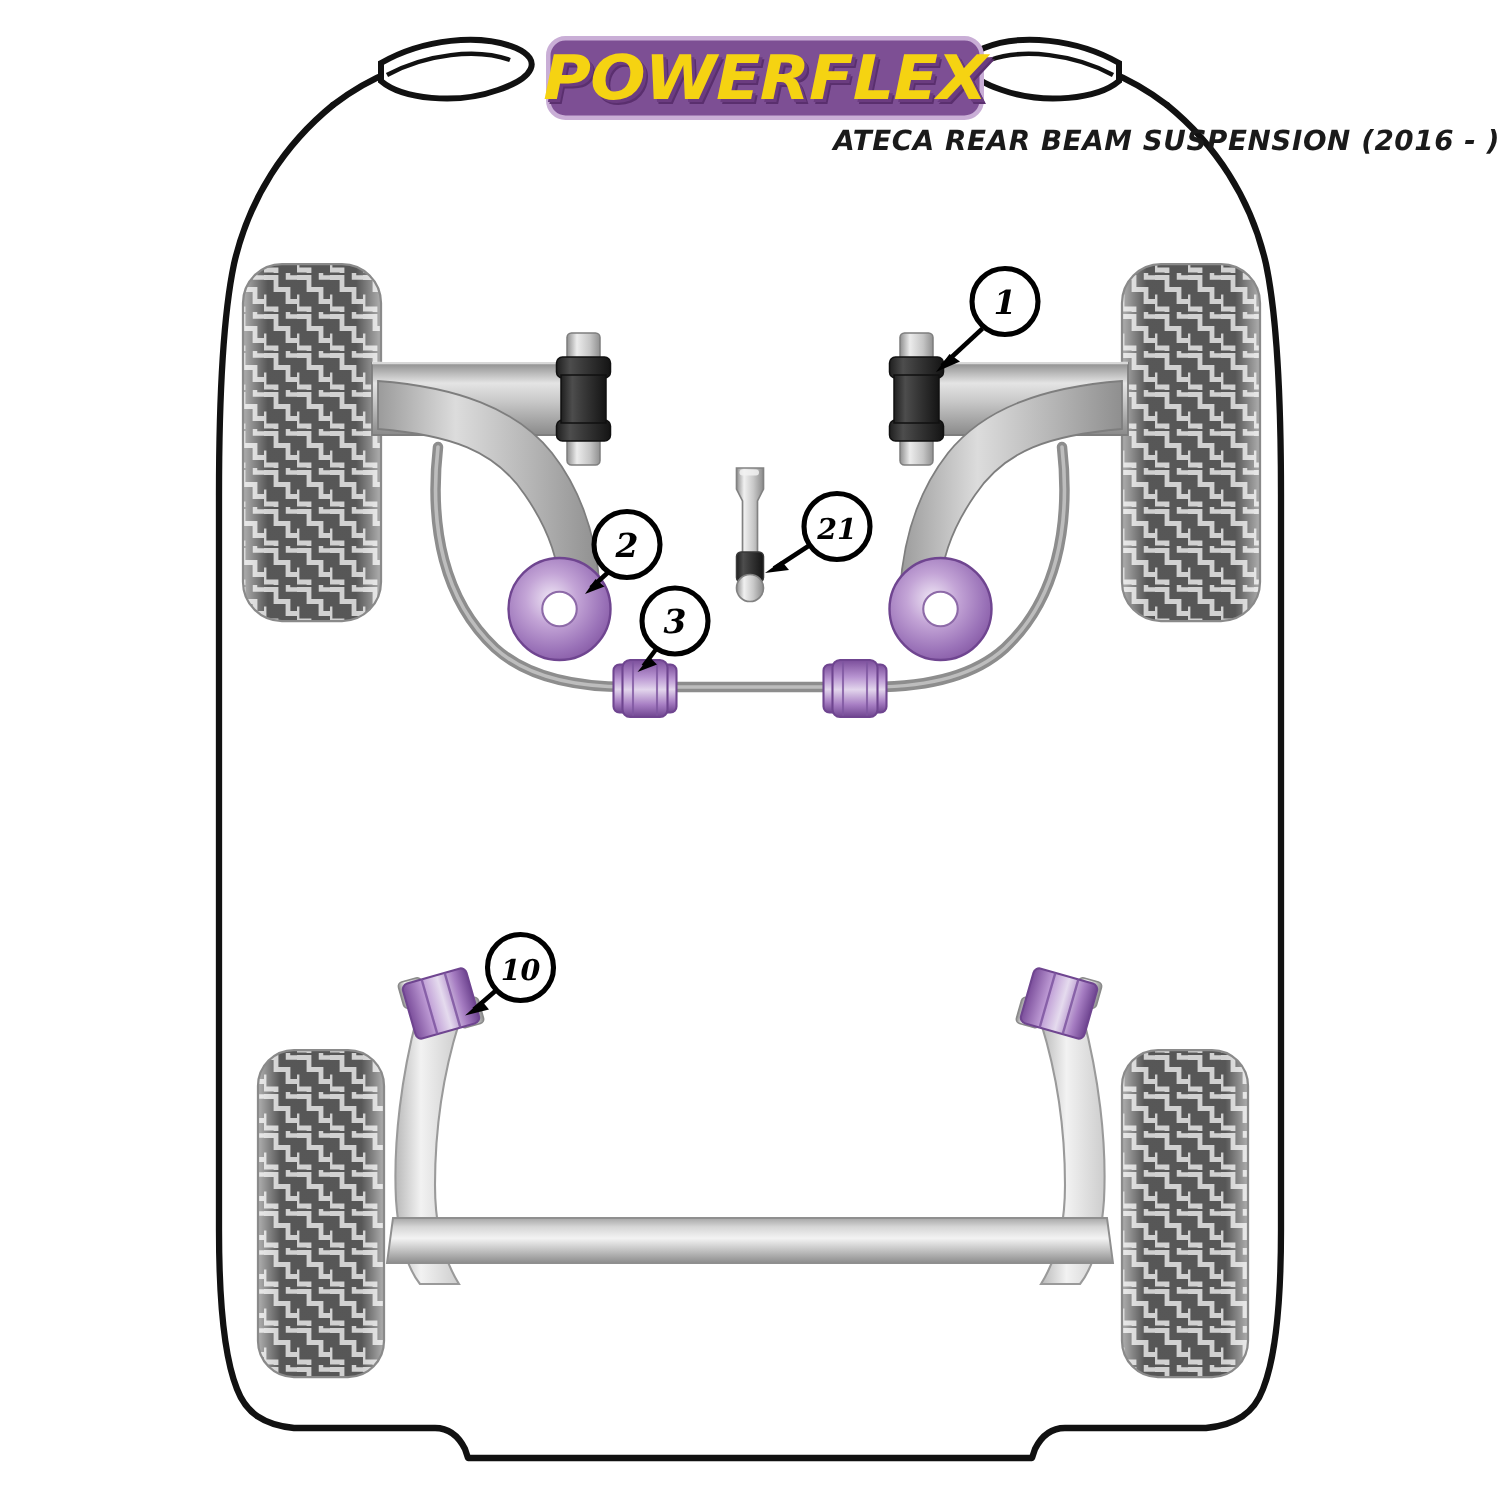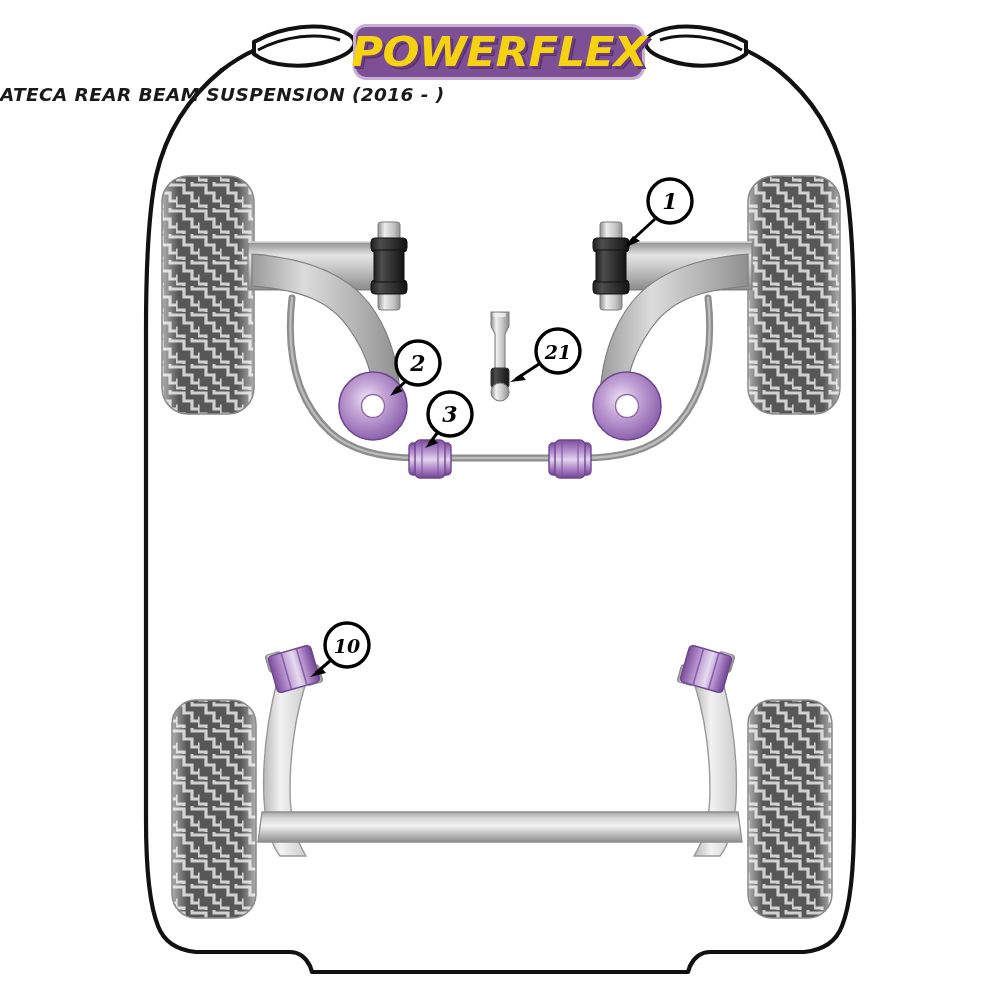--- a/index.html
+++ b/index.html
@@ -1,30 +1,30 @@
 <!DOCTYPE html>
 <html><head>
 <meta charset="utf-8">
 <title>Powerflex Ateca Rear Beam Suspension</title>
 <style>
   html,body{margin:0;padding:0;background:#ffffff;}
   body{width:1000px;height:1000px;overflow:hidden;
        font-family:"Liberation Sans",sans-serif;}
   #stage{position:relative;width:1000px;height:1000px;background:#fff;}
   svg.diagram{position:absolute;left:0;top:0;width:1000px;height:1000px;display:block;}
-  .logo-wrap{position:absolute;left:353px;top:24px;width:314px;height:56px;}
+  .logo-wrap{position:absolute;left:364px;top:24px;width:314px;height:56px;}
   .logo-plate{position:absolute;left:0;top:0;width:292px;height:56px;
       background:#7d4f94;border-radius:13px;border:3px solid #c9aed6;box-sizing:border-box;}
   .logo-text{position:absolute;left:0;top:0;width:292px;height:56px;
       display:flex;align-items:center;justify-content:center;
       font-family:"DejaVu Sans",sans-serif;font-weight:bold;font-style:italic;
       font-size:41px;letter-spacing:-0.5px;color:#f5d312;
       text-shadow:2px 2px 0 #6b3c80, 3px 3px 0 #5a2f6e;
       transform:scaleX(1.06);}
-  .title{position:absolute;left:0;top:84px;width:1000px;text-align:left;
+  .title{position:absolute;left:0;top:84px;width:1000px;text-align:right;
       font-family:"DejaVu Sans",sans-serif;font-weight:bold;font-style:italic;
       font-size:18.5px;letter-spacing:0.4px;color:#1a1a1a;}
   .callout-num{font-family:"DejaVu Serif",serif;font-weight:bold;font-style:italic;
       font-size:22px;fill:#000;}
   .callout-num.small{font-size:19px;}
 </style>
 </head>
 <body>
 
 <div id="stage">

